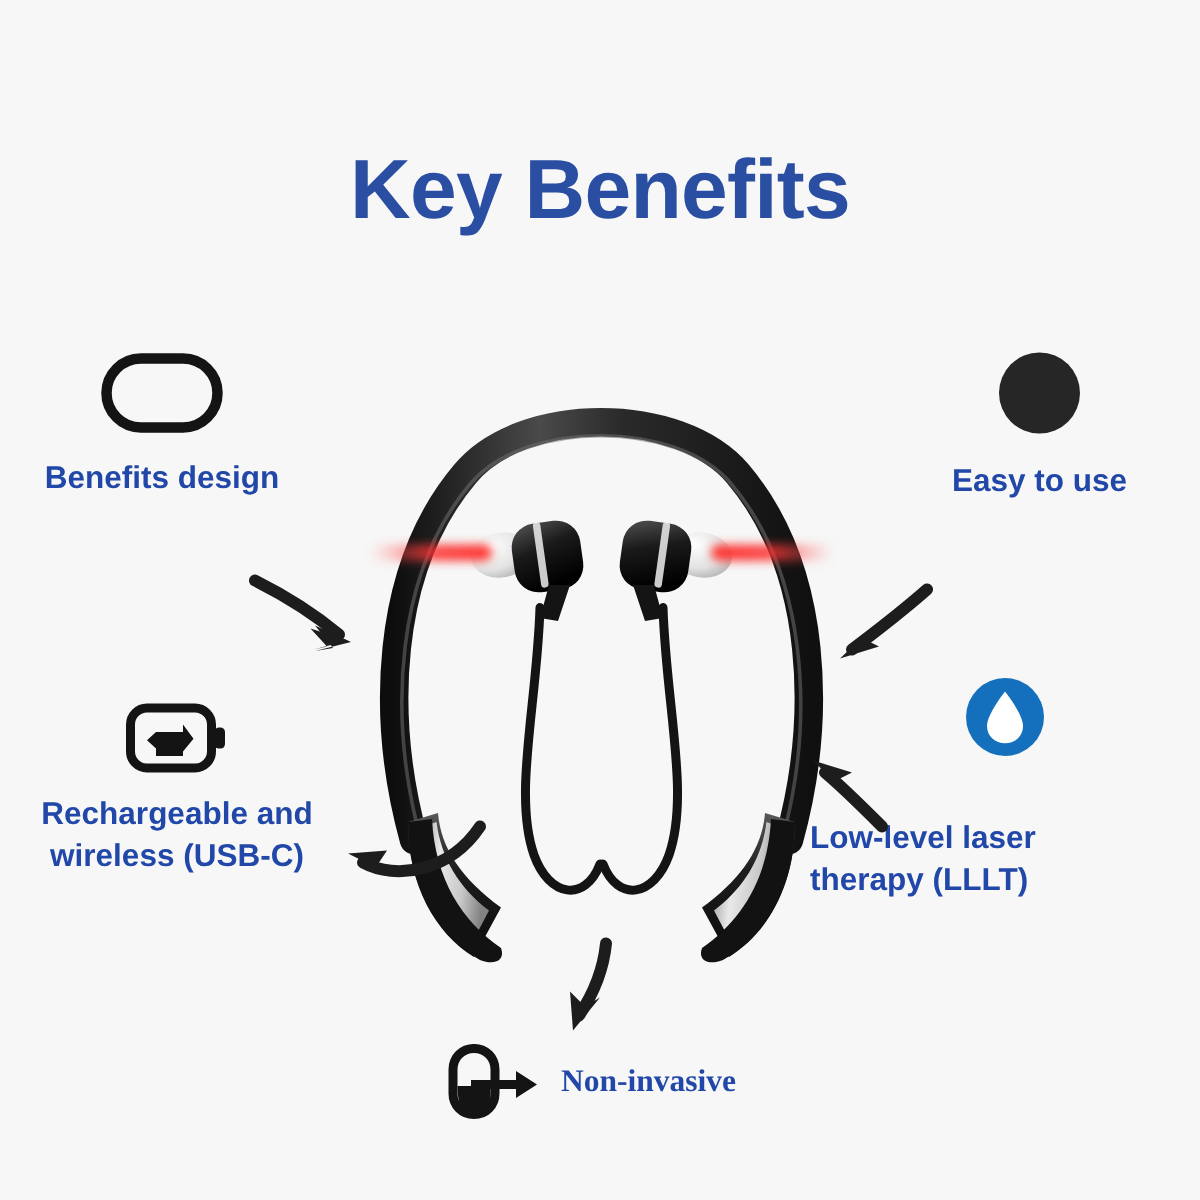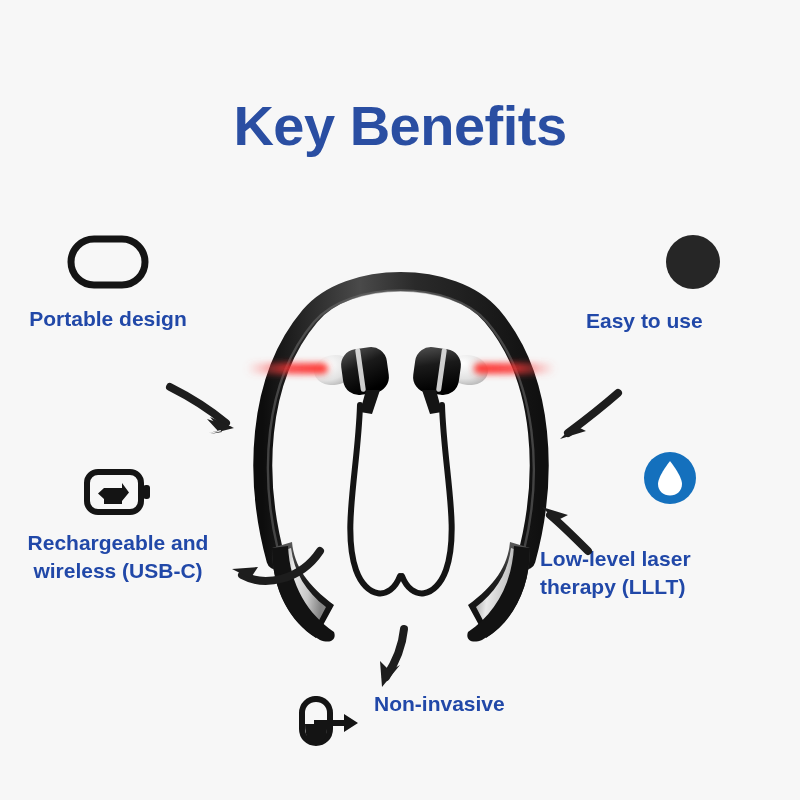--- a/index.html
+++ b/index.html
@@ -35,24 +35,24 @@
     white-space: pre-line;
   }
   .benefit .icon-wrap {
     display: flex;
     justify-content: center;
     align-items: center;
   }
   
   #b-portable     { left: 0px;   top: 196px; width: 216px; text-align: center; }
   #b-recharge     { left: -2px;  top: 428px; width: 240px; text-align: center; }
-  #b-easy         { left: 586px; top: 196px; width: 214px; text-align: left; }
+  #b-easy         { left: 586px; top: 196px; width: 214px; text-align: center; }
   #b-lllt         { left: 540px; top: 412px; width: 260px; }
   #b-noninvasive  { left: 300px; top: 655px; width: 250px;
-                    display: flex; gap: 12px; }
+                    display: flex; align-items: center; gap: 12px; font-family: Liberation Serif, serif; }
   #b-portable .label     { margin-top: 12px; }
   #b-recharge .label     { margin-top: 10px; }
   #b-easy .label         { margin-top: 14px; }
   #b-lllt .label         { margin-top: 36px; }
 
   
   #product {
     position: absolute;
     left: 238px; top: 195px;
     width: 326px; height: 375px;
@@ -174,21 +174,21 @@
       </g>
     </svg>
   </div>
 
   <div class="benefit" id="b-portable">
     <div class="icon-wrap">
       <svg width="86" height="62" viewBox="0 0 86 62">
         <rect x="6" y="8" width="74" height="46" rx="23" fill="none" stroke="#141414" stroke-width="7"></rect>
       </svg>
     </div>
-    <div class="label">Portable design</div>
+    <div class="label">Benefits design</div>
   </div>
 
   <div class="benefit" id="b-recharge">
     <div class="icon-wrap">
       <svg width="72" height="56" viewBox="0 0 72 56">
         <rect x="5" y="9" width="54" height="40" rx="11" fill="none" stroke="#141414" stroke-width="6"></rect>
         <rect x="61" y="22" width="7" height="14" rx="3" fill="#141414"></rect>
         <path d="M 40 20 L 40 25 L 22 25 L 16 30.5 L 22 36 L 22 41 L 40 41 L 40 38 L 47 29.5 Z" fill="#141414"></path>
       </svg>
     </div>

